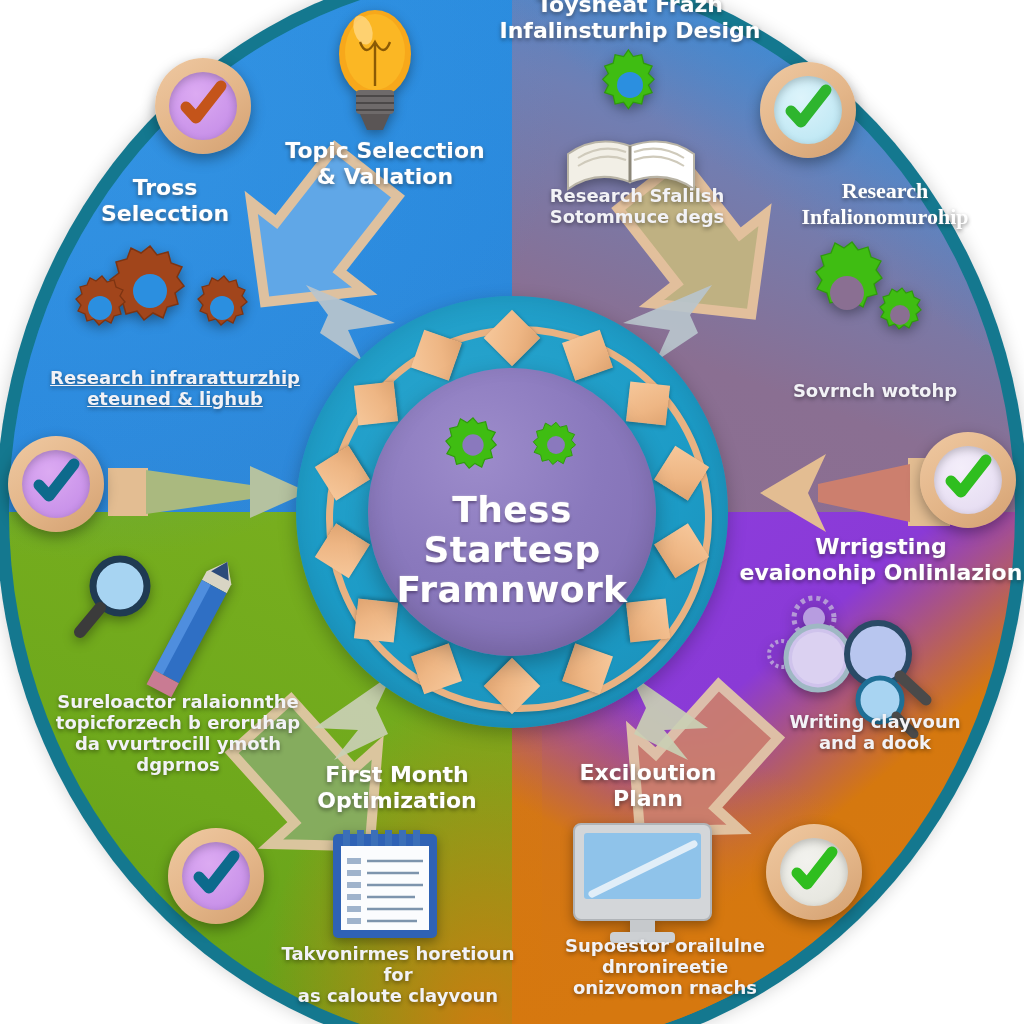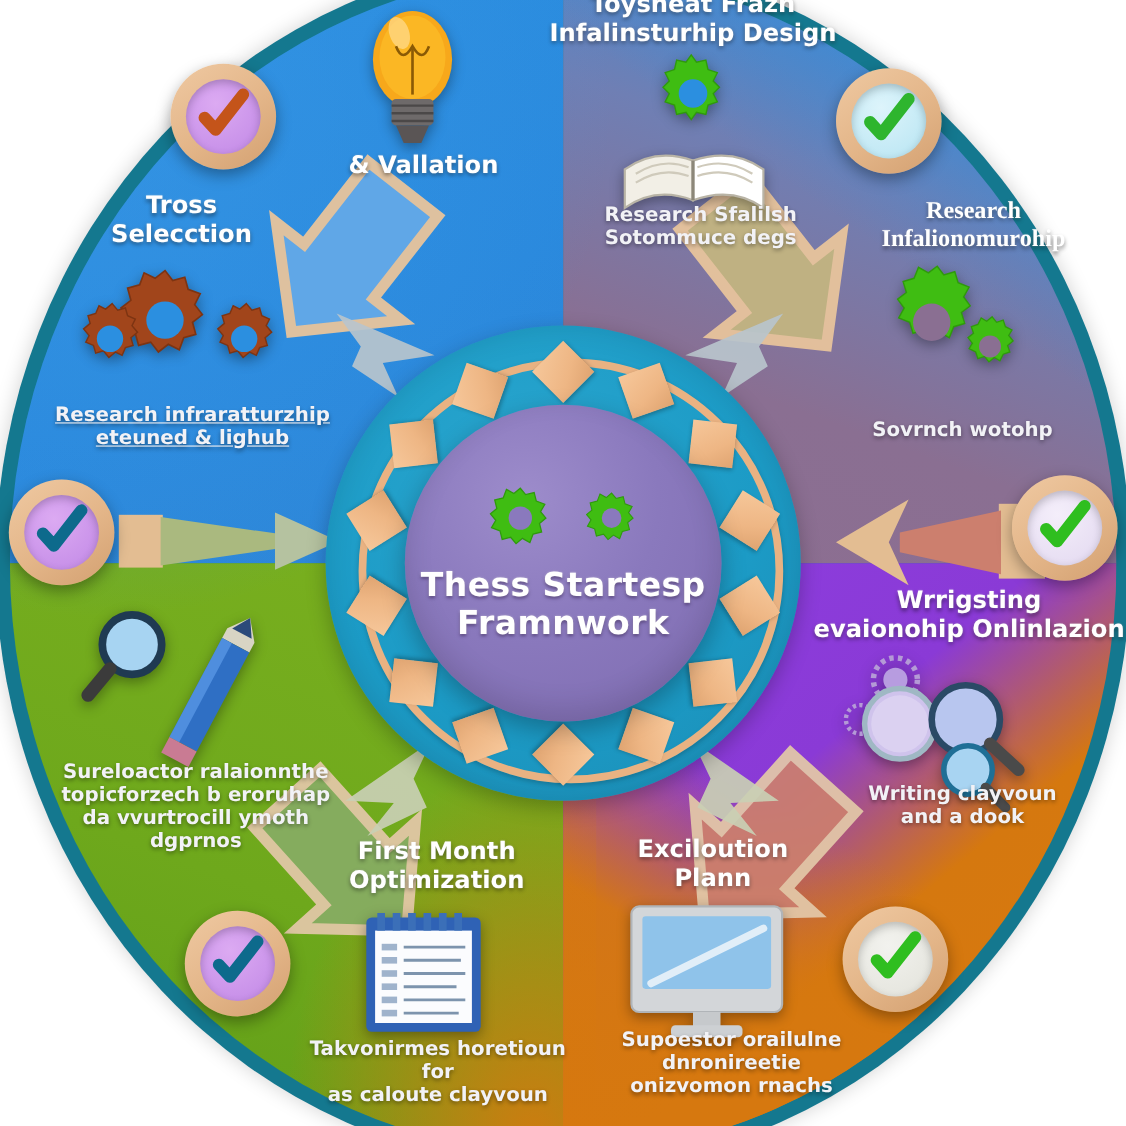--- a/index.html
+++ b/index.html
@@ -58,21 +58,21 @@
 
   
   .hub{
     position:absolute;left:368px;top:368px;width:288px;height:288px;border-radius:50%;
     background:radial-gradient(circle at 38% 30%,#9d8ccb 0%,#8a79bd 45%,#7e6bb0 100%);
     box-shadow:0 8px 22px rgba(0,0,0,.28), inset 0 -10px 26px rgba(0,0,0,.12);
     display:flex;flex-direction:column;align-items:center;justify-content:center;
   }
   .hub-gears{display:flex;align-items:center;gap:26px;margin-bottom:14px;}
   .hub-title{
-    text-align:center;color:#ffffff;font-weight:bold;font-size:30px;line-height:1.12;
+    text-align:center;color:#ffffff;font-weight:bold;font-size:36px;line-height:1.12;
     letter-spacing:.4px;
     text-shadow:0 2px 3px rgba(40,20,70,.55),0 0 2px rgba(255,255,255,.55);
   }
 
   
   .label{
     position:absolute;text-align:center;color:#ffffff;font-weight:bold;
     text-shadow:0 2px 4px rgba(0,0,0,.45),0 0 2px rgba(255,255,255,.35);
     line-height:1.16;pointer-events:none;
   }
@@ -241,20 +241,21 @@
       <ellipse cx="45" cy="48" rx="30" ry="38" fill="#fbb724"></ellipse>
       <ellipse cx="33" cy="26" rx="9" ry="15" fill="#ffd98a" opacity=".75" transform="rotate(-18 33 26)"></ellipse>
       <path d="M30 38q6 16 15 0 9 16 15 0" fill="none" stroke="#8a5a05" stroke-width="2.4"></path>
       <path d="M45 40v42" stroke="#8a5a05" stroke-width="2.4" fill="none"></path>
       <rect x="26" y="86" width="38" height="24" rx="4" fill="#6e6a6a"></rect>
       <path d="M26 92h38M26 99h38M26 106h38" stroke="#4b4848" stroke-width="2.2"></path>
       <path d="M30 110h30l-7 16H37z" fill="#5a5555"></path>
     </svg>
   </div>
   <div class="label title" style="left:255px;top:138px;width:260px;">
+    <div>Topic Selecction</div>
     <div>&amp; Vallation</div>
   </div>
 
   <div class="label title" style="left:60px;top:175px;width:210px;">
     <div>Tross</div>
     <div>Selecction</div>
   </div>
   <div class="icon" style="left:72px;top:242px;">
     <svg width="200" height="110" viewBox="0 0 200 110">
       <g fill="#a1451b" stroke="#7d3412" stroke-width="1.5">

